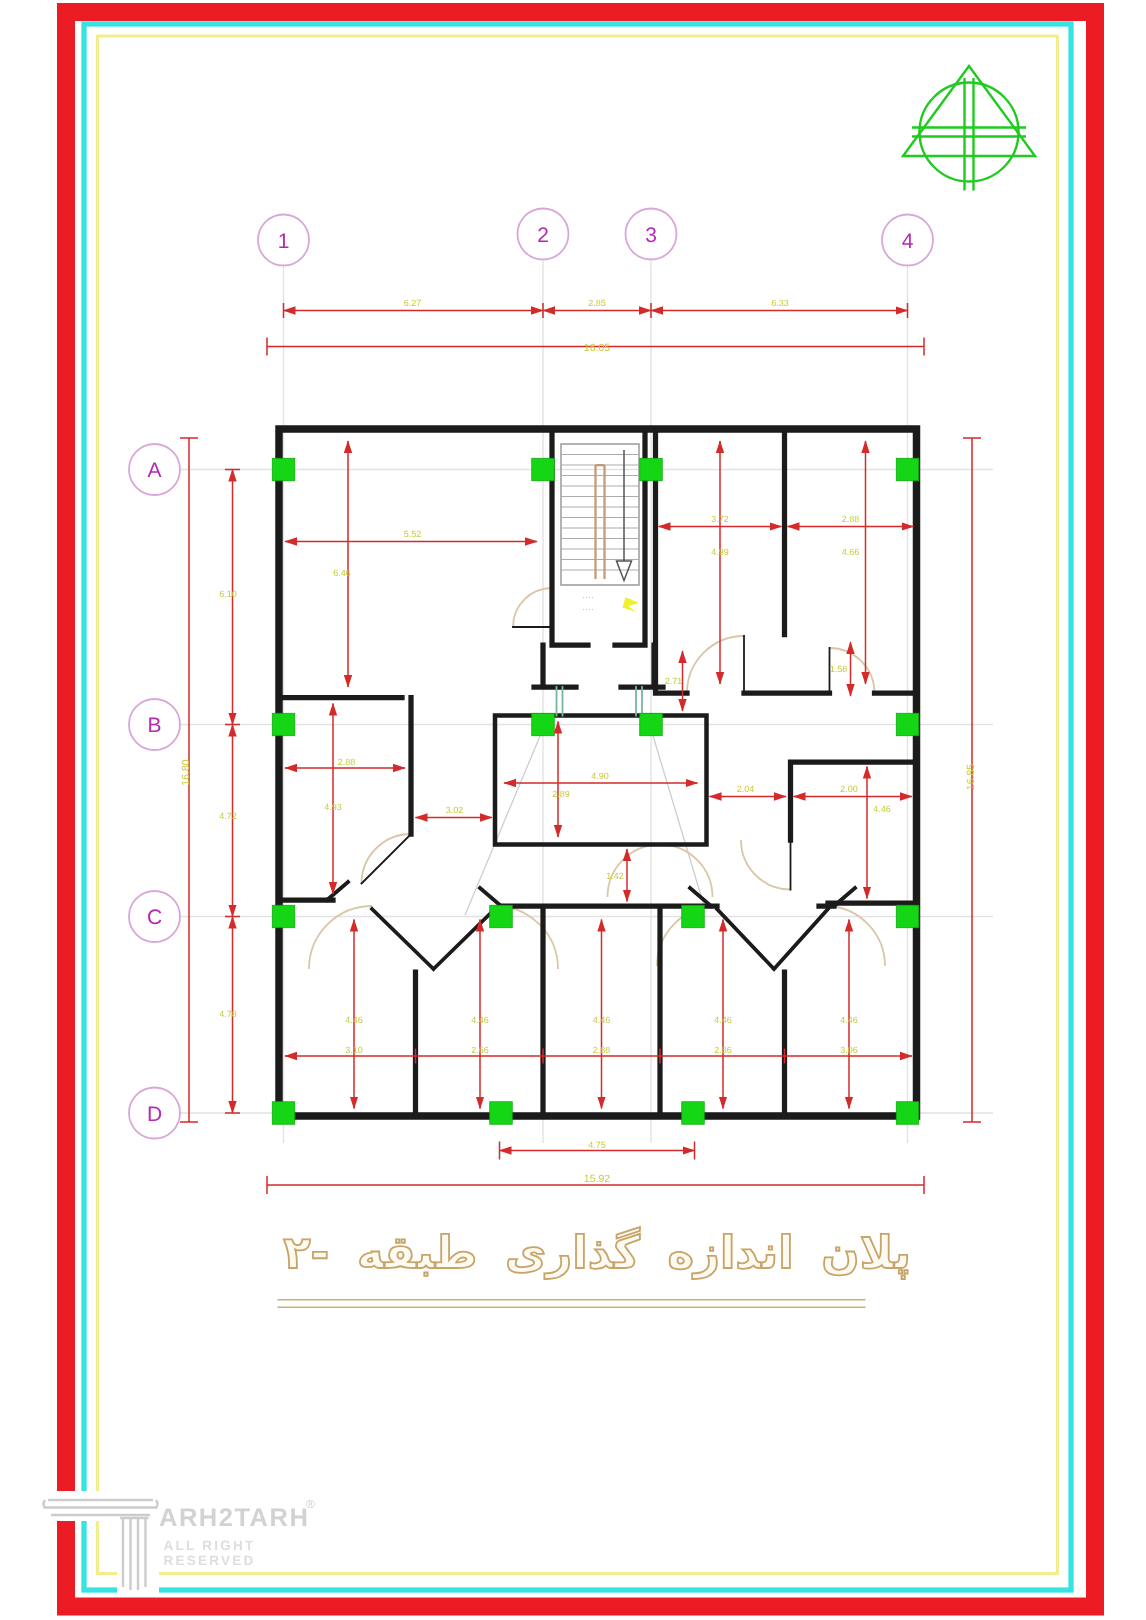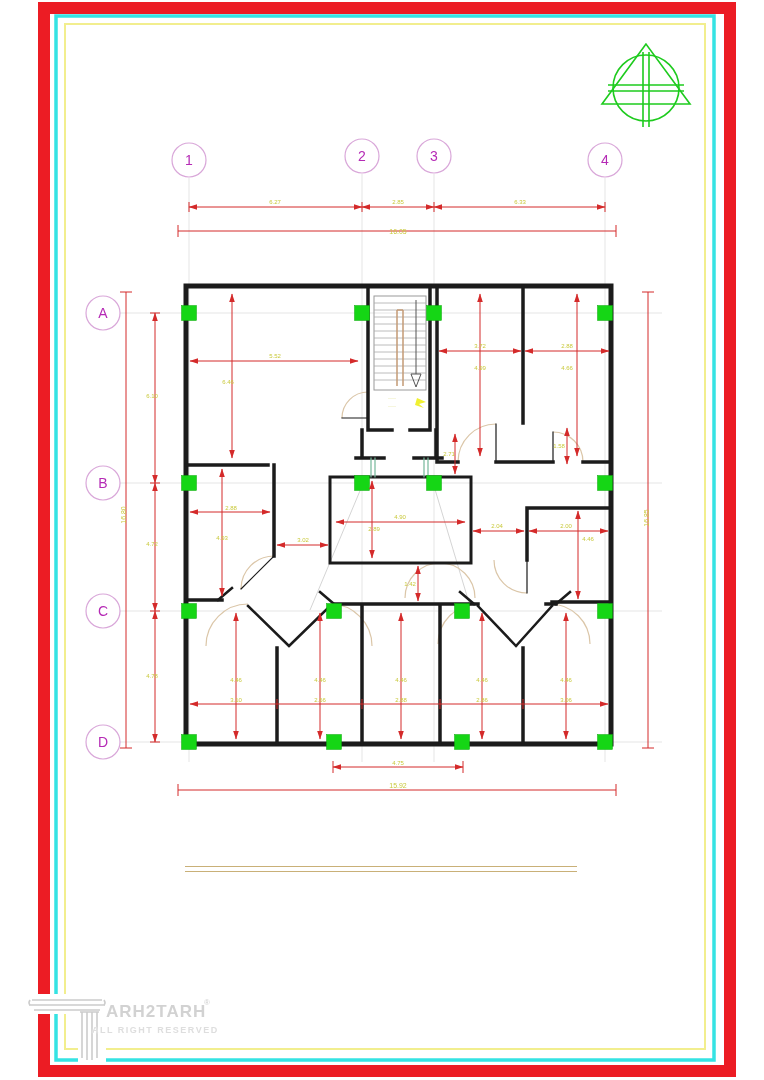--- a/index.html
+++ b/index.html
@@ -12,21 +12,21 @@
   .bubtext{fill:#b52ab5;font-size:14px;text-anchor:middle;font-family:"Liberation Sans",sans-serif;}
   #title{position:absolute;left:100px;top:818px;width:596px;text-align:center;direction:rtl;
          font-family:"DejaVu Sans",sans-serif;font-size:30px;font-weight:bold;
          color:#fdfaf2;-webkit-text-stroke:1.2px #c8a468;text-stroke:1.2px #c8a468;
          word-spacing:8px;}
   .underline{position:absolute;left:185px;width:392px;height:0;border-top:1.5px solid #c9b078;}
   #logo{position:absolute;left:26px;top:992px;width:200px;height:70px;}
   #logo-name{position:absolute;left:80px;top:10px;font-size:17px;font-weight:bold;color:#d2d2d2;
              letter-spacing:1px;text-shadow:0 0 2px #ffffff;}
   #logo-reg{position:absolute;left:178px;top:6px;font-size:8px;color:#cfcfcf;}
-  #logo-tagline{position:absolute;left:66px;top:33px;font-size:9px;font-weight:bold;color:#dedede;
+  #logo-tagline{position:absolute;left:83px;top:33px;font-size:9px;font-weight:bold;color:#dedede;
                 letter-spacing:1.5px;text-shadow:0 0 2px #ffffff;}
 </style>
 </head>
 <body>
 
 <div id="page">
 
 <svg width="764" height="1080" viewBox="0 0 764 1080">
   <defs>
     <marker id="ma" markerWidth="9" markerHeight="8" refX="8" refY="4" orient="auto-start-reverse" markerUnits="userSpaceOnUse">
@@ -227,20 +227,21 @@
     <text x="566" y="702" class="dimtext">3.06</text>
   </g>
 
   <g>
     <text x="392" y="400" class="dimtext" fill="#e6e642">····</text>
     <text x="392" y="408" class="dimtext" fill="#e6e642">····</text>
     <path d="M417,398 L426,402 L419,404 L424,408 L415,405 Z" fill="#f0f032"></path>
   </g>
 </svg>
 
+<div id="title">پلان اندازه گذاری طبقه -۲</div>
 <div class="underline" style="top:866px;"></div>
 <div class="underline" style="top:871px;"></div>
 
 <div id="logo">
   <svg width="200" height="70" viewBox="0 0 200 70">
     <rect x="0" y="2" width="78" height="20" fill="#ffffff"></rect>
     <rect x="52" y="18" width="28" height="52" fill="#ffffff"></rect>
     <g stroke="#cccccc" stroke-width="1.6" fill="none">
       <path d="M6,8 H76 M3,13 H79 M8,18 H74"></path>
       <path d="M4,8 Q2,11 4,13 M78,8 Q80,11 78,13"></path>

